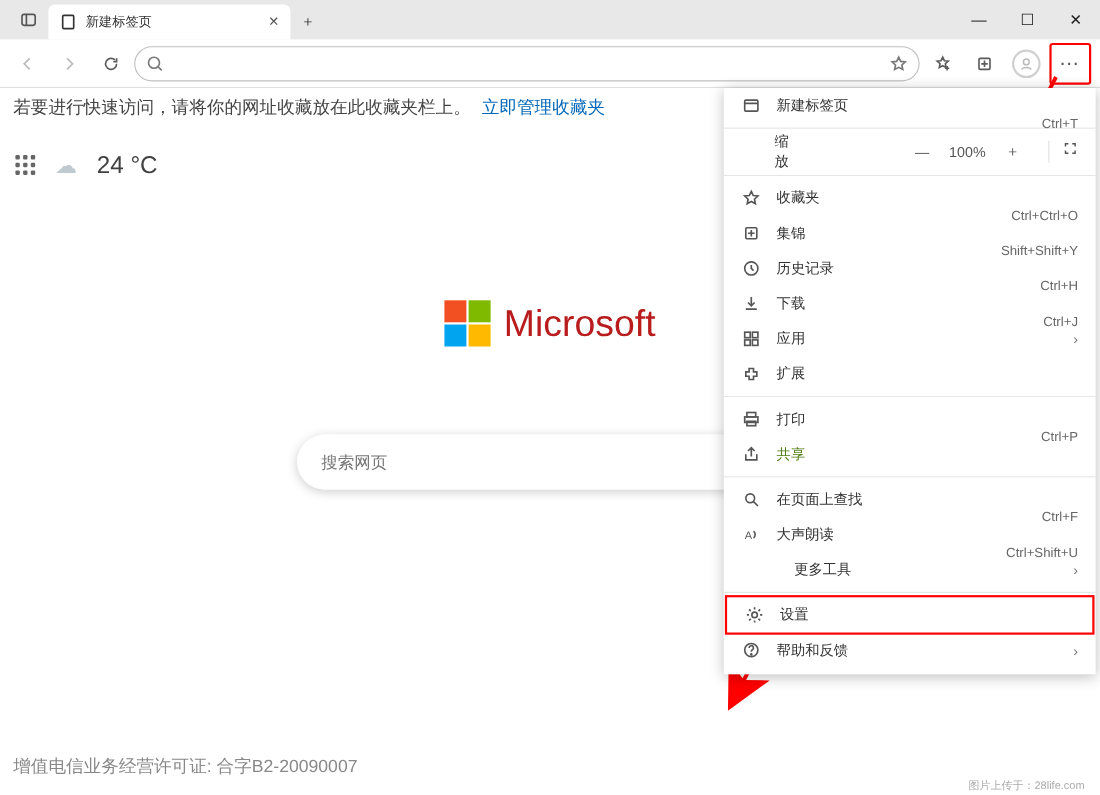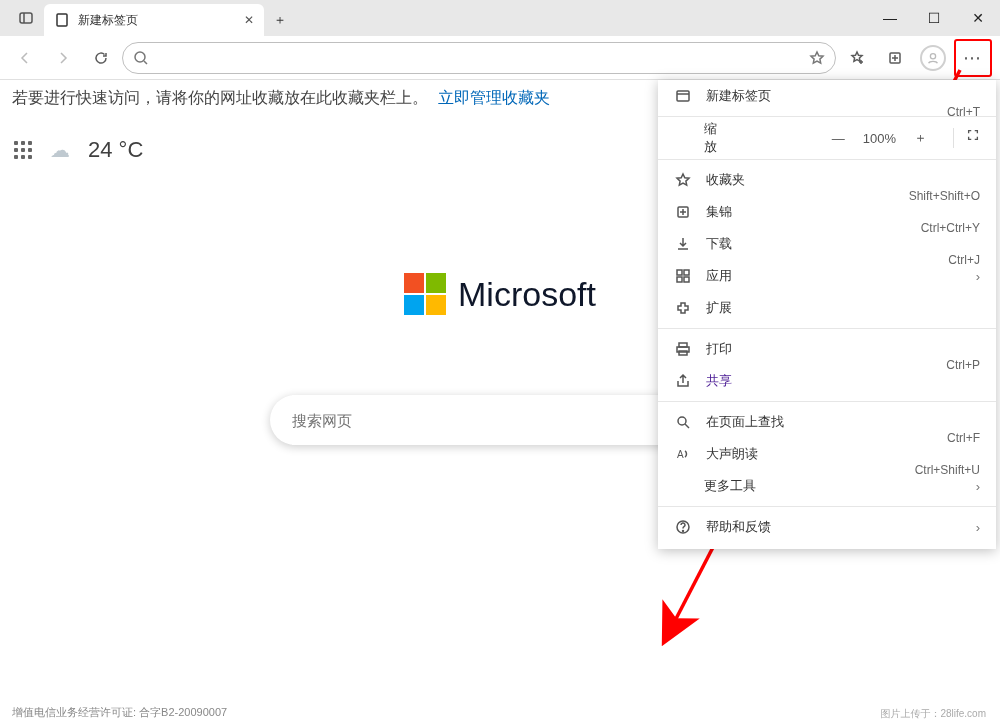--- a/index.html
+++ b/index.html
@@ -71,54 +71,54 @@
     .cloud { color:#bfc9d0;font-size:20px; }
     .temp { font-size:22px;font-weight:400;color:#404040; }
 
     .mslogo-area { text-align:center;margin-top:90px; }
     .mslogo { display:inline-flex;align-items:center;gap:12px; }
     .mslogo-grid { display:grid;grid-template-columns:20px 20px;grid-template-rows:20px 20px;gap:2px; }
     .mslogo-grid span:nth-child(1){background:#f25022;}
     .mslogo-grid span:nth-child(2){background:#7fba00;}
     .mslogo-grid span:nth-child(3){background:#00a4ef;}
     .mslogo-grid span:nth-child(4){background:#ffb900;}
-    .mslogo-text { font-size:34px;color:#0f172a;font-weight:500; }
+    .mslogo-text { font-size:34px;color:#b91c1c;font-weight:500; }
 
     .searchbox-wrap { text-align:center;margin-top:80px; }
     .searchbox {
       display:inline-flex;
       width:460px;height:50px;border-radius:25px;
       box-shadow:0 2px 10px rgba(0,0,0,0.2);
       padding:0 22px;background:#fff;
     }
     .searchbox input { flex:1;border:none;outline:none;font-size:15px; }
 
     
-    .footer { position:absolute;left:12px;bottom:6px;font-size:11px;color:#888; }
+    .footer { position:absolute;left:12px;bottom:18px;font-size:16px;color:#888; }
     .watermark { position:absolute;right:14px;bottom:5px;font-size:10px;color:#aaa; }
 
     
     .menu {
       position:absolute;
       top:80px;right:4px;
       width:338px;
       background:#fff;
       box-shadow:0 2px 12px rgba(0,0,0,0.25);
       font-size:13px;
       z-index:50;
       padding-bottom:6px;
     }
     .menu-row {
       display:flex;align-items:center;height:32px;padding:0 16px;gap:14px;
       color:#333;
     }
-    .menu-row.disabled { color:#4c1d95; }
+    .menu-row.disabled { color:#4d7c0f; }
     .menu-row .shortcut { margin-left:auto;color:#666;font-size:12px;margin-top:32px; }
     .menu-row .chev { margin-left:auto;color:#777; }
-    .menu-row.indented { padding-left:46px; }
+    .menu-row.indented { padding-left:64px; }
     .menu-sep { height:1px;background:#e6e6e6;margin:4px 0; }
     .zoom-row { display:flex;align-items:center;height:34px;padding:0 16px;gap:20px;color:#333; }
     .zoom-row .zlabel { width:40px;padding-left:30px; }
     .zoom-row .zcontrols { margin-left:auto;display:flex;align-items:center;gap:18px;color:#555; }
     .zoom-row .zsep { border-left:1px solid #e0e0e0;height:20px;margin-left:8px;padding-left:12px; }
     .settings-hl { border:2.5px solid #ff0000;margin: -2px 1px; }
 
     
     .arrow-svg { position:absolute;top:0;left:0;width:1000px;height:723px;pointer-events:none;z-index:40; }
 
@@ -293,32 +293,42 @@
     </div>
   </div>
   <div class="menu-sep"></div>
   <div class="menu-row">
     <span class="icon">
         <svg viewBox="0 0 16 16">
           <path d="M8 2l1.8 3.8 4.2.4-3.1 2.9.8 4.1L8 11.2 4.3 13.2l.8-4.1L2 6.2l4.2-.4z"></path>
         </svg>
       </span>
     <span>收藏夹</span>
-    <span class="shortcut">Shift+Shift+O</span>
+    <span class="shortcut">Ctrl+Ctrl+O</span>
   </div>
   <div class="menu-row">
     <span class="icon">
         <svg viewBox="0 0 16 16">
           <rect x="3" y="3" width="10" height="10" rx="1"></rect>
           <line x1="8" y1="5" x2="8" y2="11"></line>
           <line x1="5" y1="8" x2="11" y2="8"></line>
         </svg>
       </span>
     <span>集锦</span>
-    <span class="shortcut">Ctrl+Ctrl+Y</span>
+    <span class="shortcut">Shift+Shift+Y</span>
+  </div>
+  <div class="menu-row">
+    <span class="icon">
+        <svg viewBox="0 0 16 16">
+          <circle cx="8" cy="8" r="6"></circle>
+          <path d="M8 5v3l2 2"></path>
+        </svg>
+      </span>
+    <span>历史记录</span>
+    <span class="shortcut">Ctrl+H</span>
   </div>
   <div class="menu-row">
     <span class="icon">
         <svg viewBox="0 0 16 16">
           <path d="M8 2v8M5 7l3 3 3-3M3 13h10"></path>
         </svg>
       </span>
     <span>下载</span>
     <span class="shortcut">Ctrl+J</span>
   </div>
@@ -381,20 +391,31 @@
         </svg>
       </span>
     <span>大声朗读</span>
     <span class="shortcut">Ctrl+Shift+U</span>
   </div>
   <div class="menu-row indented">
     <span>更多工具</span>
     <span class="chev">›</span>
   </div>
   <div class="menu-sep"></div>
+  <div class="settings-hl">
+    <div class="menu-row">
+      <span class="icon">
+          <svg viewBox="0 0 16 16">
+            <circle cx="8" cy="8" r="2.5"></circle>
+            <path d="M8 1v2M8 13v2M1 8h2M13 8h2M3 3l1.5 1.5M11.5 11.5L13 13M3 13l1.5-1.5M11.5 4.5L13 3"></path>
+          </svg>
+        </span>
+      <span>设置</span>
+    </div>
+  </div>
   <div class="menu-row">
     <span class="icon">
         <svg viewBox="0 0 16 16">
           <circle cx="8" cy="8" r="6"></circle>
           <path d="M6 6a2 2 0 1 1 3 1.7c-.7.4-1 1-1 1.8"></path>
           <circle cx="8" cy="12" r=".5" fill="#555"></circle>
         </svg>
       </span>
     <span>帮助和反馈</span>
     <span class="chev">›</span>

